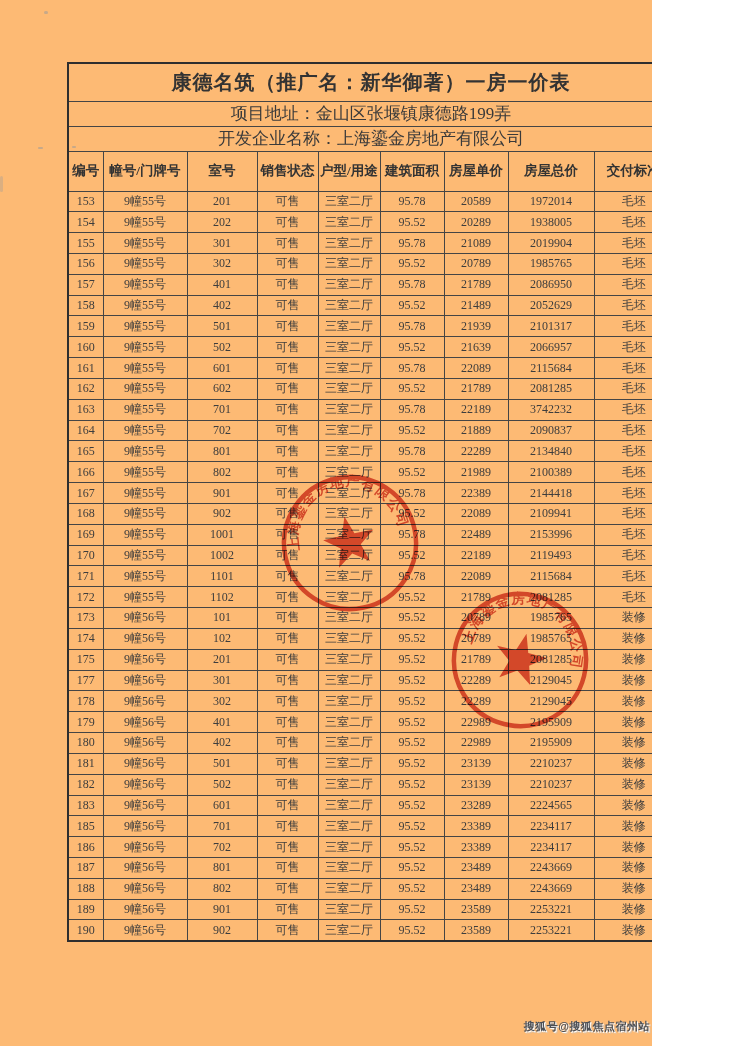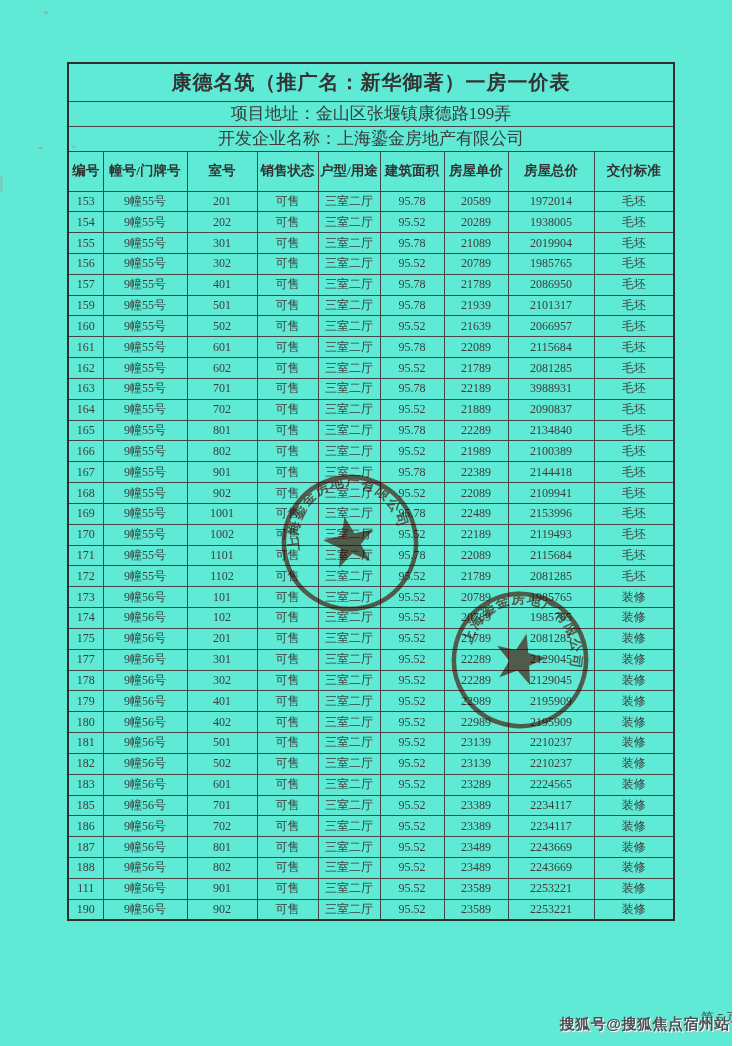--- a/index.html
+++ b/index.html
@@ -1,19 +1,19 @@
 <!DOCTYPE html>
 <html><head>
 <meta charset="utf-8">
 <style>
   * { margin:0; padding:0; box-sizing:border-box; }
   html,body { background:#ffffff; }
   body { font-family:"Liberation Serif","DejaVu Serif",serif; }
   .page {
-    position:relative; width:732px; height:1046px; background:#5eead4;
+    position:relative; width:652px; height:1046px; background:#fdba74;
     overflow:hidden;
   }
   
   .speck { position:absolute; background:#9a9a9a; opacity:.55; border-radius:2px; }
   .speck.s1 { left:44px; top:11px; width:4px; height:3px; }
   .speck.s2 { left:38px; top:147px; width:5px; height:2px; }
   .speck.s3 { left:72px; top:146px; width:4px; height:2px; }
   .speck.s4 { left:0;  top:176px; width:3px; height:16px; opacity:.35; }
 
   table.price-table {
@@ -41,21 +41,21 @@
   .stamp .seal-text { font-size:13.5px; font-weight:bold; letter-spacing:1.5px;
     font-family:"Liberation Serif","DejaVu Serif",serif; }
 
   .page-footer {
     position:absolute; left:0; top:999px; width:740px; text-align:right;
     font-size:13px; color:#474747;margin-top:10px;
   }
   .watermark {
     position:absolute; right:2px; bottom:12px;
     font-family:"Liberation Sans","DejaVu Sans",sans-serif;
-    font-size:15px; font-weight:bold; color:#4c4f55; letter-spacing:.5px;
+    font-size:11px; font-weight:bold; color:#4c4f55; letter-spacing:.5px;
     text-shadow:1px 1px 0 #ffffff, 2px 2px 0 rgba(200,200,200,.55);
   }
 </style>
 </head>
 <body>
 
 <div class="page">
 
   <div class="speck s1"></div>
   <div class="speck s2"></div>
@@ -146,20 +146,31 @@
           <td>9幢55号</td>
           <td>401</td>
           <td>可售</td>
           <td>三室二厅</td>
           <td>95.78</td>
           <td>21789</td>
           <td>2086950</td>
           <td>毛坯</td>
         </tr>
         <tr>
+          <td>158</td>
+          <td>9幢55号</td>
+          <td>402</td>
+          <td>可售</td>
+          <td>三室二厅</td>
+          <td>95.52</td>
+          <td>21489</td>
+          <td>2052629</td>
+          <td>毛坯</td>
+        </tr>
+        <tr>
           <td>159</td>
           <td>9幢55号</td>
           <td>501</td>
           <td>可售</td>
           <td>三室二厅</td>
           <td>95.78</td>
           <td>21939</td>
           <td>2101317</td>
           <td>毛坯</td>
         </tr>
@@ -197,21 +208,21 @@
           <td>毛坯</td>
         </tr>
         <tr>
           <td>163</td>
           <td>9幢55号</td>
           <td>701</td>
           <td>可售</td>
           <td>三室二厅</td>
           <td>95.78</td>
           <td>22189</td>
-          <td>3988931</td>
+          <td>3742232</td>
           <td>毛坯</td>
         </tr>
         <tr>
           <td>164</td>
           <td>9幢55号</td>
           <td>702</td>
           <td>可售</td>
           <td>三室二厅</td>
           <td>95.52</td>
           <td>21889</td>
@@ -454,21 +465,21 @@
           <td>9幢56号</td>
           <td>802</td>
           <td>可售</td>
           <td>三室二厅</td>
           <td>95.52</td>
           <td>23489</td>
           <td>2243669</td>
           <td>装修</td>
         </tr>
         <tr>
-          <td>111</td>
+          <td>189</td>
           <td>9幢56号</td>
           <td>901</td>
           <td>可售</td>
           <td>三室二厅</td>
           <td>95.52</td>
           <td>23589</td>
           <td>2253221</td>
           <td>装修</td>
         </tr>
         <tr>

